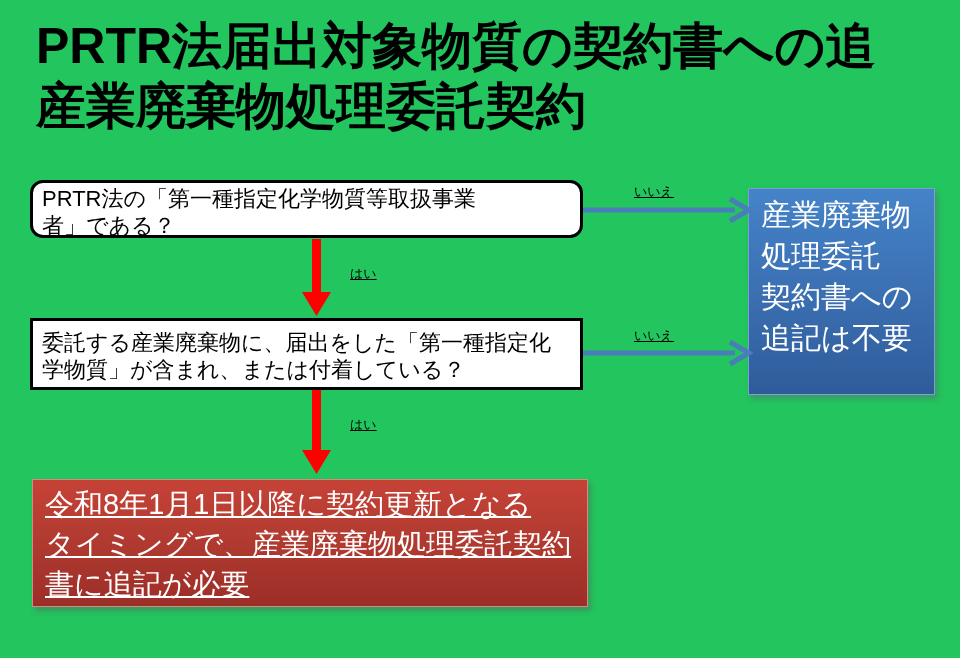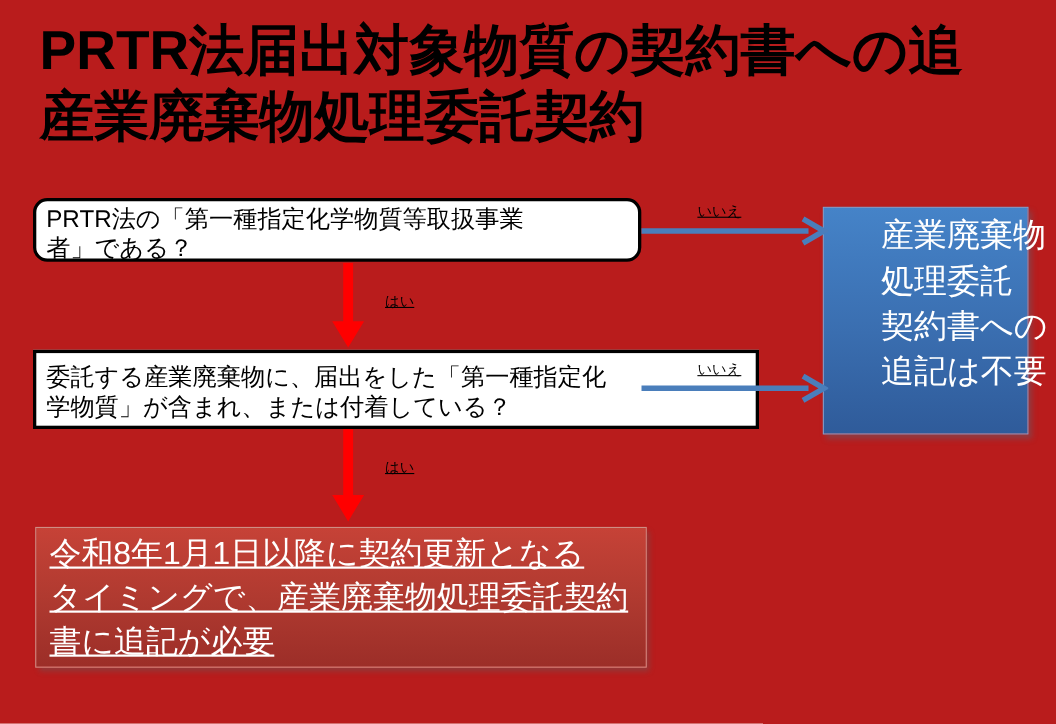--- a/index.html
+++ b/index.html
@@ -1,20 +1,20 @@
 <!DOCTYPE html>
 <html style="--yes-arrow: #FF0000; --no-arrow: #4A7EBB; --no-box-gradient-top: #4583C8; --no-box-gradient-bottom: #2F5B9A; --yes-box-gradient-top: #C64237; --yes-box-gradient-bottom: #9C2E28; --question-box-border: #000000;"><head>
 <meta charset="utf-8">
 <style>
   html, body { margin: 0; padding: 0; background: #fff; }
   .canvas {
     position: relative;
     width: 960px;
     height: 658px;
-    background: #b91c1c;
+    background: #22c55e;
     overflow: hidden;
     font-family: "Liberation Sans", "DejaVu Sans", sans-serif;
     color: #000;
   }
   .title {
     position: absolute;
     left: 36px;
     top: 16px;
     width: 905px;
     font-size: 50px;
@@ -28,41 +28,41 @@
     position: absolute;
     box-sizing: border-box;
     background: #ffffff;
     border: 3px solid var(--question-box-border, #000);
     font-size: 22px;
     line-height: 27px;
     padding: 2px 9px;
   }
   .qbox .line { white-space: nowrap; }
   #question-box-1 { left: 30px; top: 180px; width: 553px; height: 58px; border-radius: 13px; }
-  #question-box-2 { left: 30px; top: 318px; width: 660px; height: 72px; padding-top: 8px; }
+  #question-box-2 { left: 30px; top: 318px; width: 553px; height: 72px; padding-top: 8px; }
 
   .result-no {
     position: absolute;
     left: 748px;
     top: 188px;
     width: 187px;
     height: 207px;
     box-sizing: border-box;
     color: #fff;
     font-size: 30px;
     line-height: 41px;
     padding: 5px 0 0 12px;
     background: linear-gradient(180deg,
       var(--no-box-gradient-top, #4583C8) 0%,
       #3A6EB0 55%,
       var(--no-box-gradient-bottom, #2F5B9A) 100%);
     border: 1px solid #7ba1d0;
     box-shadow: 3px 4px 5px rgba(90,100,115,0.45);
   }
-  .result-no .line { white-space: nowrap; margin-left: 40px; }
+  .result-no .line { white-space: nowrap; }
 
   .result-yes {
     position: absolute;
     left: 32px;
     top: 479px;
     width: 556px;
     height: 128px;
     box-sizing: border-box;
     color: #fff;
     font-size: 29px;

